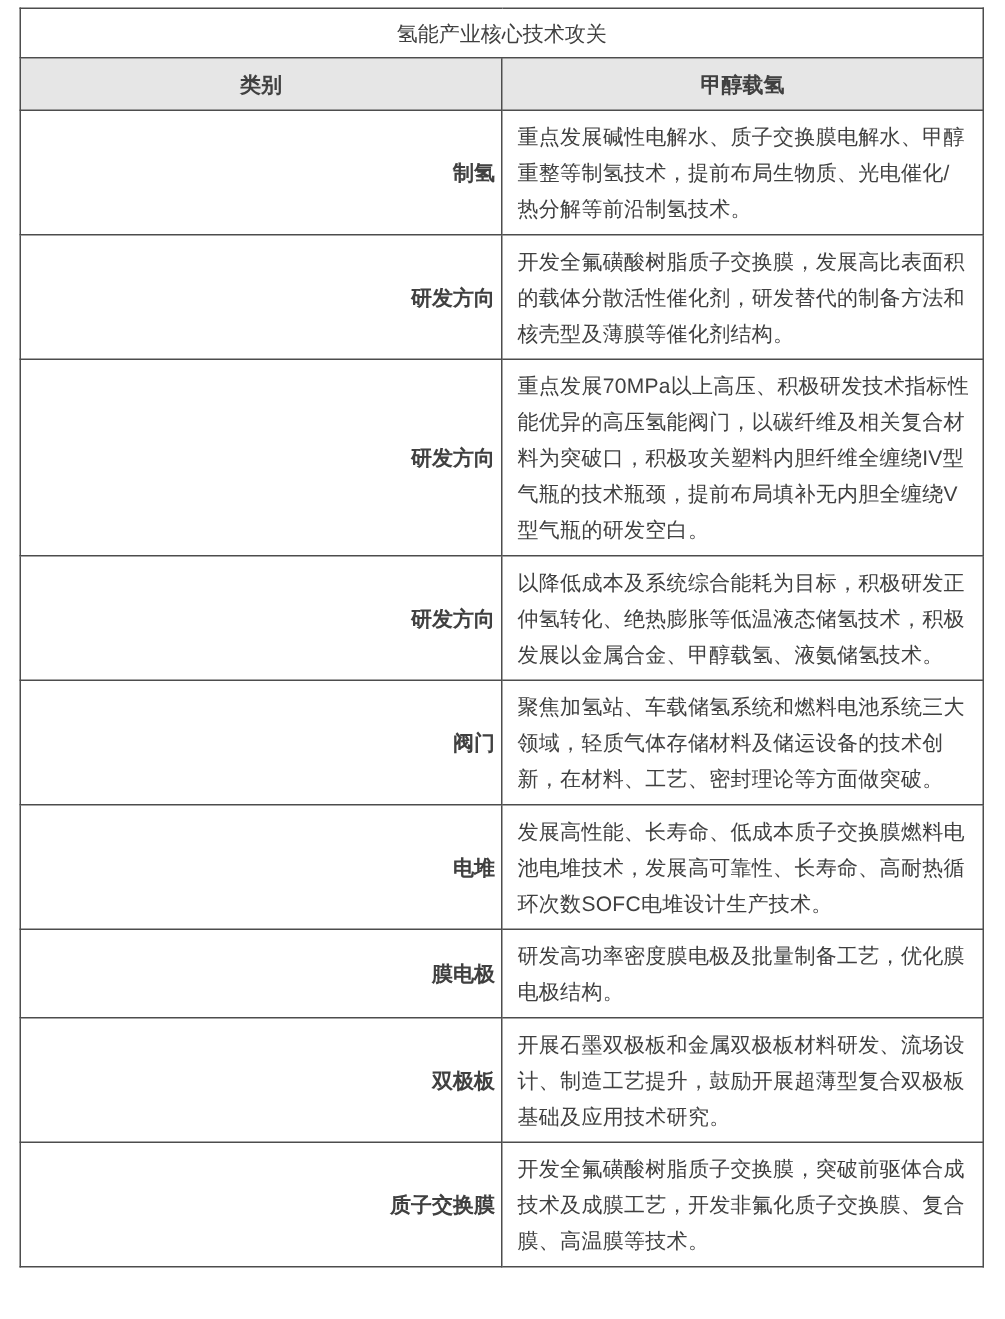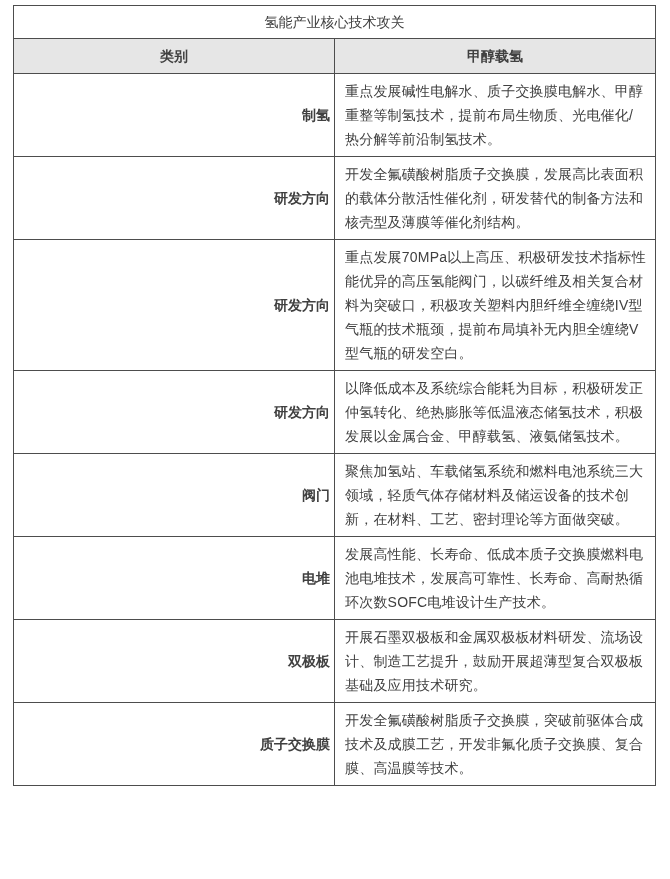--- a/index.html
+++ b/index.html
@@ -99,20 +99,24 @@
   <tr>
     <td class="category-cell">阀门</td>
     <td class="direction-cell">聚焦加氢站、车载储氢系统和燃料电池系统三大领域，轻质气体存储材料及储运设备的技术创新，在材料、工艺、密封理论等方面做突破。</td>
   </tr>
 
   <tr>
     <td class="category-cell">电堆</td>
     <td class="direction-cell">发展高性能、长寿命、低成本质子交换膜燃料电池电堆技术，发展高可靠性、长寿命、高耐热循环次数SOFC电堆设计生产技术。</td>
   </tr>
 
+  <tr>
+    <td class="category-cell">膜电极</td>
+    <td class="direction-cell">研发高功率密度膜电极及批量制备工艺，优化膜电极结构。</td>
+  </tr>
 
   <tr>
     <td class="category-cell">双极板</td>
     <td class="direction-cell">开展石墨双极板和金属双极板材料研发、流场设计、制造工艺提升，鼓励开展超薄型复合双极板基础及应用技术研究。</td>
   </tr>
 
   <tr>
     <td class="category-cell">质子交换膜</td>
     <td class="direction-cell">开发全氟磺酸树脂质子交换膜，突破前驱体合成技术及成膜工艺，开发非氟化质子交换膜、复合膜、高温膜等技术。</td>
   </tr>

